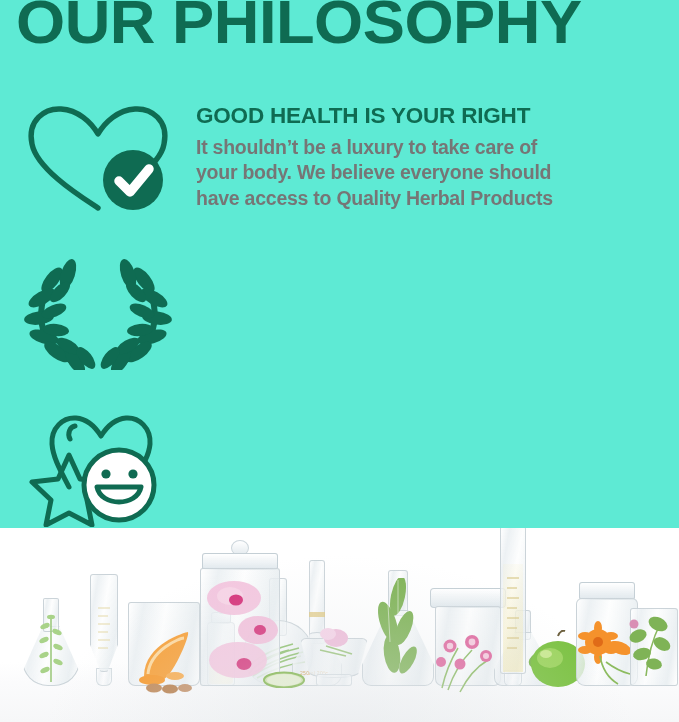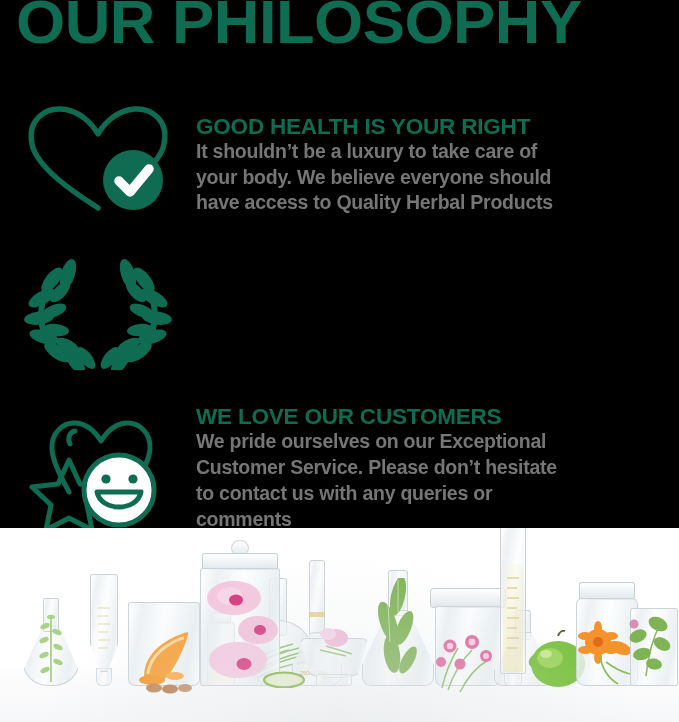--- a/index.html
+++ b/index.html
@@ -5,21 +5,21 @@
   * { margin:0; padding:0; box-sizing:border-box; }
   html, body {
     width:679px; height:722px;
     background:#ffffff;
     font-family:"Liberation Sans", sans-serif;
     overflow:hidden;
   }
   #page {
     position:relative;
     width:679px; height:722px;
-    background:#000000;
+    background:#5eead4;
   }
 
   
   .title {
     position:absolute;
     left:16px; top:-9px;
     width:655px;
     font-size:62px;
     font-weight:bold;
     letter-spacing:-0.5px;
@@ -29,21 +29,21 @@
     transform:scaleX(1.02);
     transform-origin:left top;
   }
 
   
   .row {
     position:absolute;
     left:0;
     width:574px;
     display:flex;
-    align-items:flex-end;
+    align-items:center;
   }
   #row0 { top:100px; }
   #row1 { top:250px; }
   #row2 { top:405px; }
 
   .icon-cell {
     width:196px;
     min-width:196px;
     display:flex;
     justify-content:center;
@@ -55,20 +55,21 @@
   }
   .feat-title {
     font-size:22.5px;
     font-weight:bold;
     color:#0f6b52;
     letter-spacing:-0.2px;
     line-height:1.08;
     white-space:nowrap;
   }
   .feat-body {
+    margin-top:6px;
     font-size:19.5px;
     font-weight:bold;
     color:#767676;
     line-height:1.32;
     letter-spacing:-0.25px;
     max-width:462px;
   }
 
   
   .photo {
@@ -179,24 +180,20 @@
 
           <path d="M46 46 L57 70 L83 73 L64 91 L69 116 L46 104 L23 116 L28 91 L9 73 L35 70 Z"></path>
 
           <circle cx="96" cy="76" r="35" fill="#ffffff"></circle>
           <path d="M74 78 C78 98 114 98 118 78 Z" fill="#ffffff"></path>
         </g>
         <circle cx="83" cy="65" r="4.6" fill="#0f6b52"></circle>
         <circle cx="110" cy="65" r="4.6" fill="#0f6b52"></circle>
       </svg>
     </div>
-    <div class="text-cell">
-      <div class="feat-title">WE LOVE OUR CUSTOMERS</div>
-      <div class="feat-body">We pride ourselves on our Exceptional Customer Service. Please don’t hesitate to contact us with any queries or comments</div>
-    </div>
   </div>
 
   <div class="photo">
     <div class="floor"></div>
 
     <div class="obj" style="left:22px; width:58px; height:88px;">
       <div class="glass" style="position:absolute;bottom:0;left:0;width:58px;height:60px;border-radius:4px 4px 26px 26px;clip-path:polygon(36% 0,64% 0,100% 78%,100% 92%,92% 100%,8% 100%,0 92%,0 78%);"></div>
       <div class="glass" style="position:absolute;top:0;left:21px;width:16px;height:34px;border-radius:2px;"></div>
       <svg width="58" height="88" style="position:absolute;left:0;top:6px;">
         <path d="M29 78 L29 14" stroke="#9ec97f" stroke-width="1.6" fill="none"></path>

